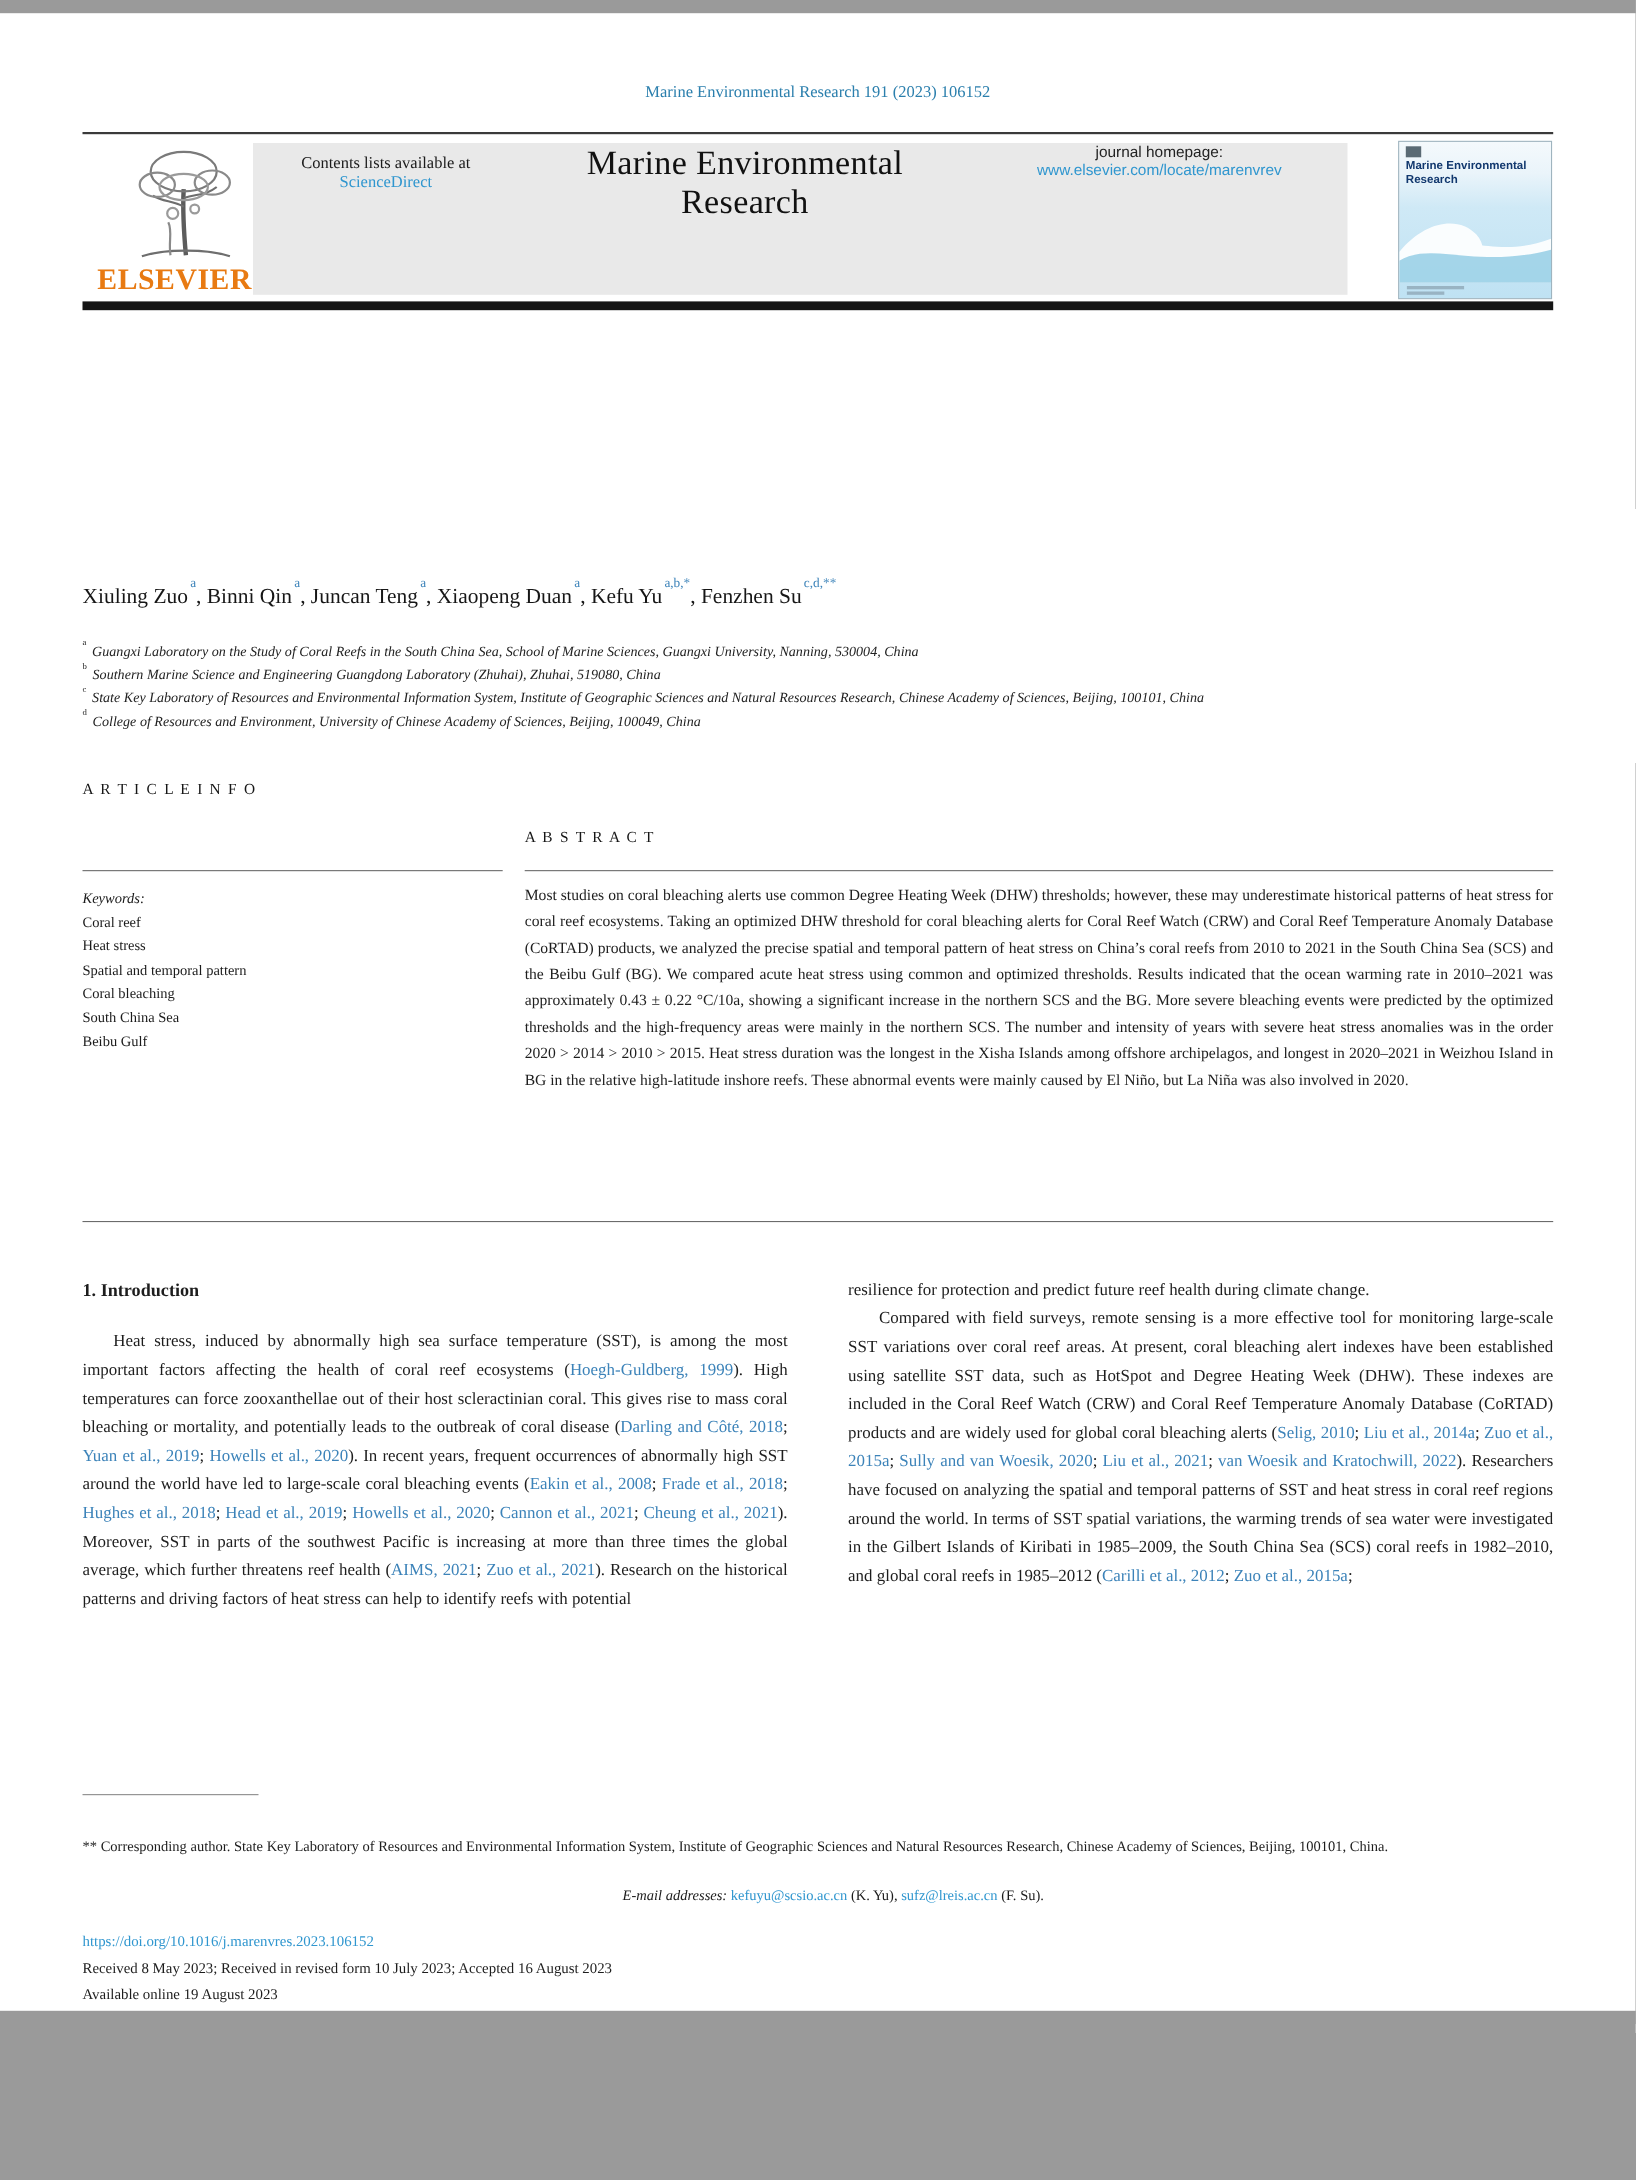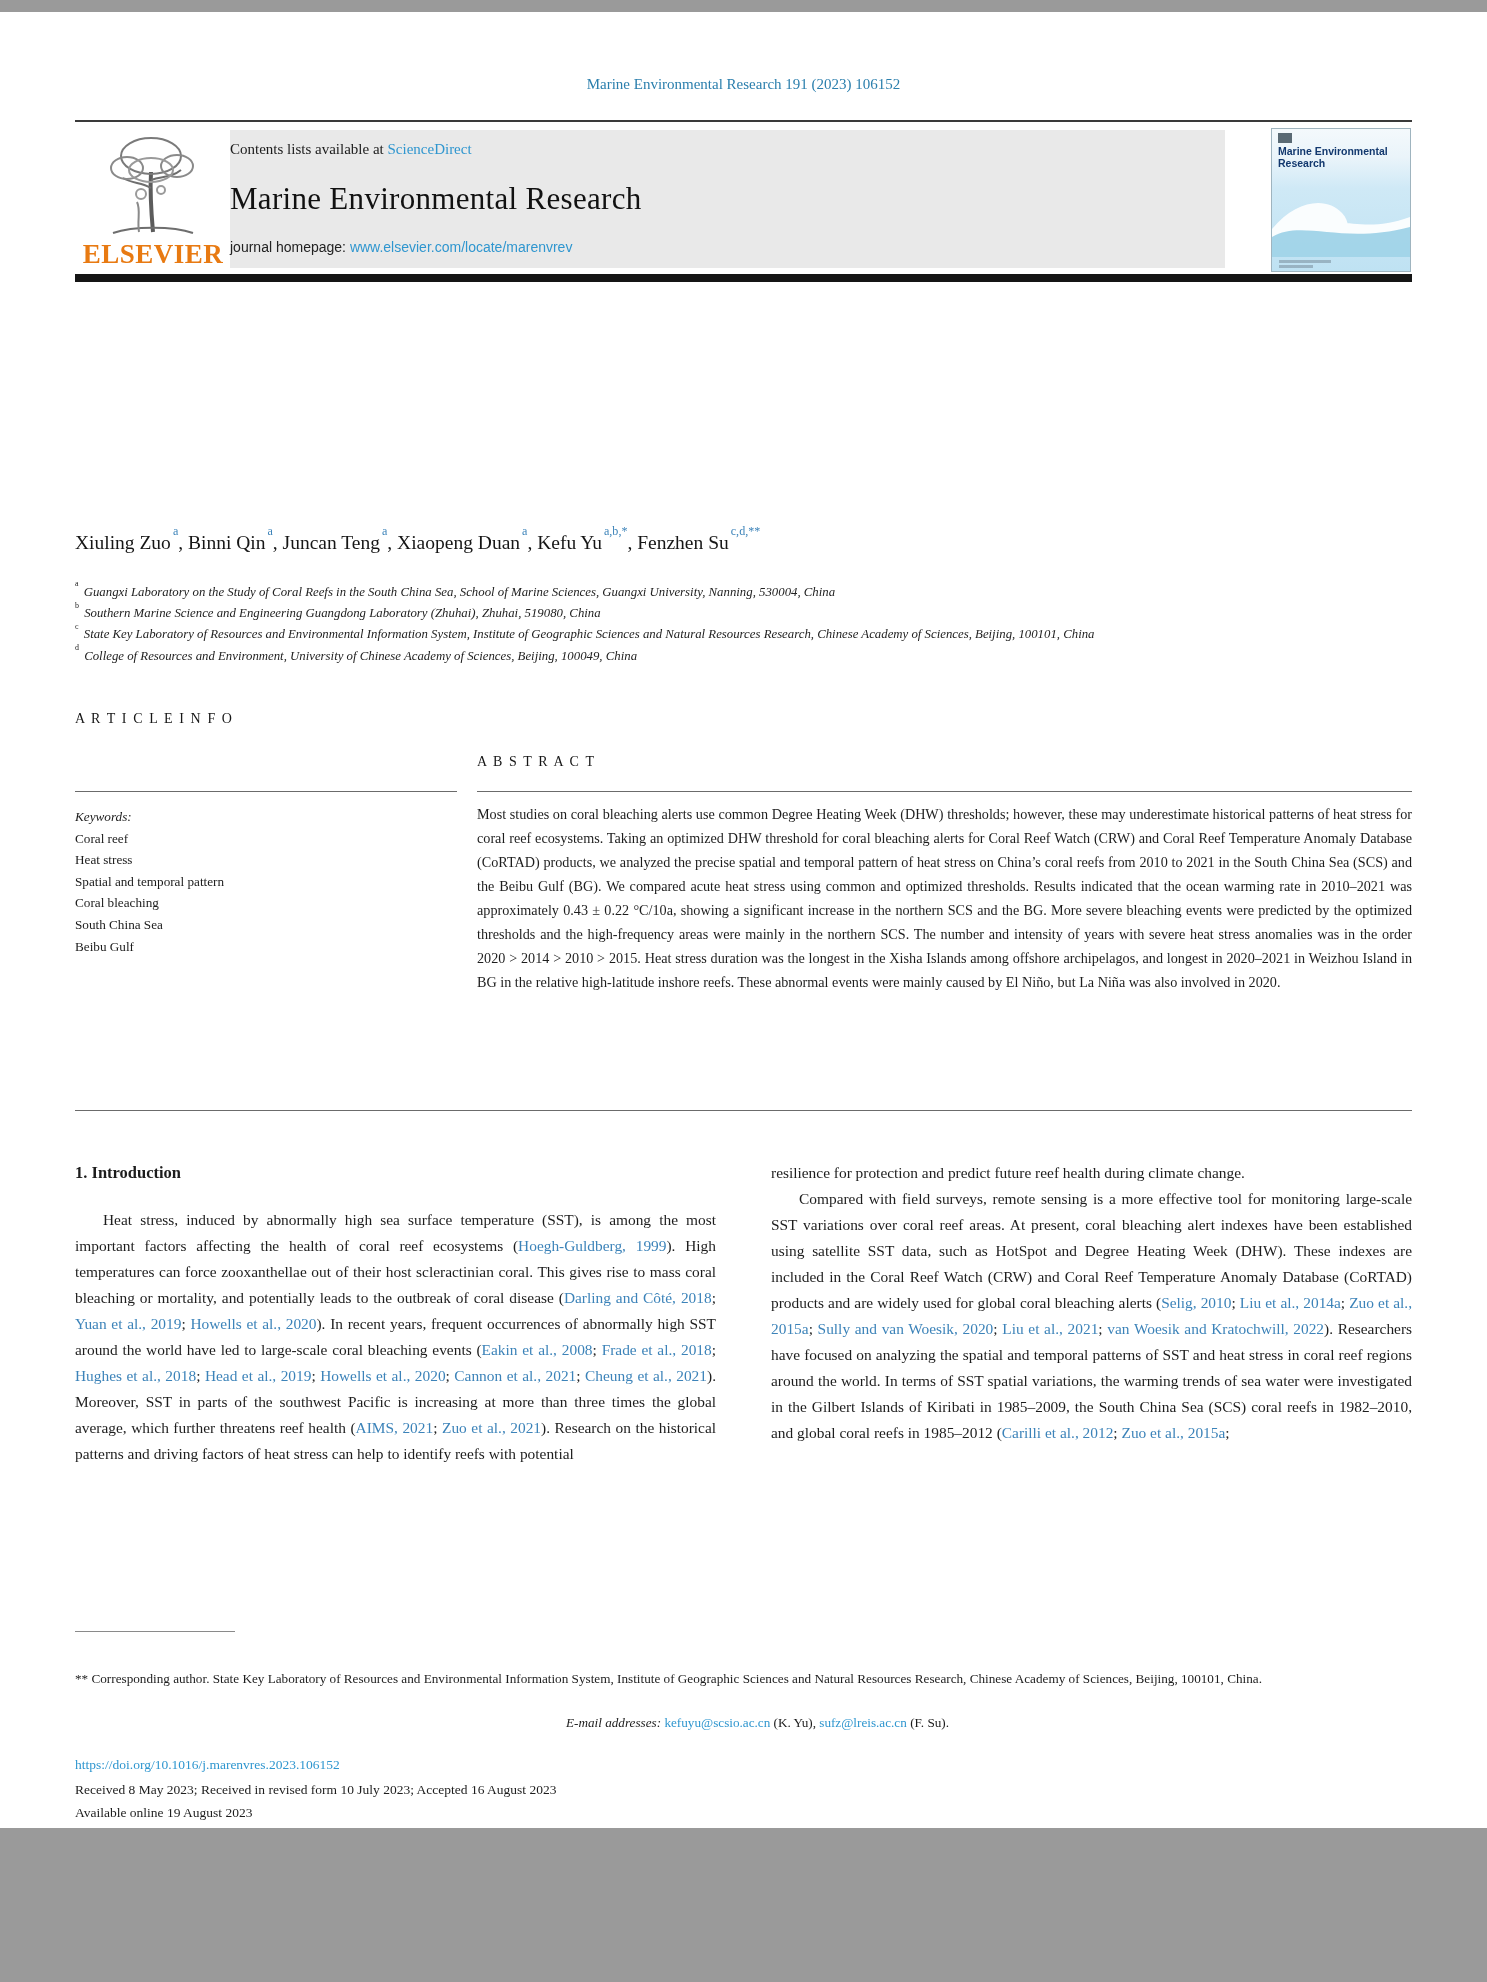--- a/index.html
+++ b/index.html
@@ -13,25 +13,25 @@
   sup.sup, .sup { font-size:0.62em; position:relative; top:-0.55em; line-height:0; }
   sup.cite { color:#3c83b9; }
 
   
   .header-citation { position:absolute; top:64px; left:75px; width:1337px; text-align:center;
     font-size:15px; color:#2b7fad; }
   .rule-top { position:absolute; top:108px; left:75px; width:1337px; height:2px; background:#3a3a3a; }
 
   
   .banner { position:absolute; top:116px; left:75px; width:1337px; height:142px; }
-  .elsevier-logo { position:absolute; left:2px; top:0; width:152px; height:142px; text-align:center; }
+  .elsevier-logo { position:absolute; left:2px; top:0; width:152px; height:142px; text-align:right; }
   .elsevier-word { position:absolute; bottom:0; left:0; width:100%; font-size:27px; font-weight:bold;
     color:#e87a12; letter-spacing:0.5px; font-family:"Liberation Serif", serif; }
   .banner-box { position:absolute; left:155px; top:2px; width:995px; height:138px; background:#e9e9e9;
-    display:flex; flex-direction:column; justify-content:space-between; text-align:left; }
+    display:flex; flex-direction:row; justify-content:space-between; text-align:center; }
   .contents-line { font-size:15px; padding-top:11px; }
   .journal-name { font-size:31px; letter-spacing:0.3px; color:#111; }
   .homepage-line { font-family:"Liberation Sans", sans-serif; font-size:14px; padding-bottom:13px; color:#222; }
   .homepage-line .cite, .contents-line .cite { color:#2f96cf; }
   .cover-thumb { position:absolute; left:1196px; top:0; width:138px; height:142px;
     border:1px solid #9fb4bf; background:linear-gradient(180deg,#f4f9fc 0%,#eaf4fa 20%,#cfe9f6 42%,#bfe2f3 100%); overflow:hidden; }
   .cover-topmark { position:absolute; left:6px; top:4px; width:14px; height:10px; background:#5a6a74; }
   .cover-title { position:absolute; left:6px; top:17px; font-family:"Liberation Sans", sans-serif;
     font-weight:bold; font-size:10.5px; line-height:11.5px; color:#12386e; text-align:left; }
   .cover-wave { position:absolute; left:0; bottom:14px; width:100%; height:78px; }

